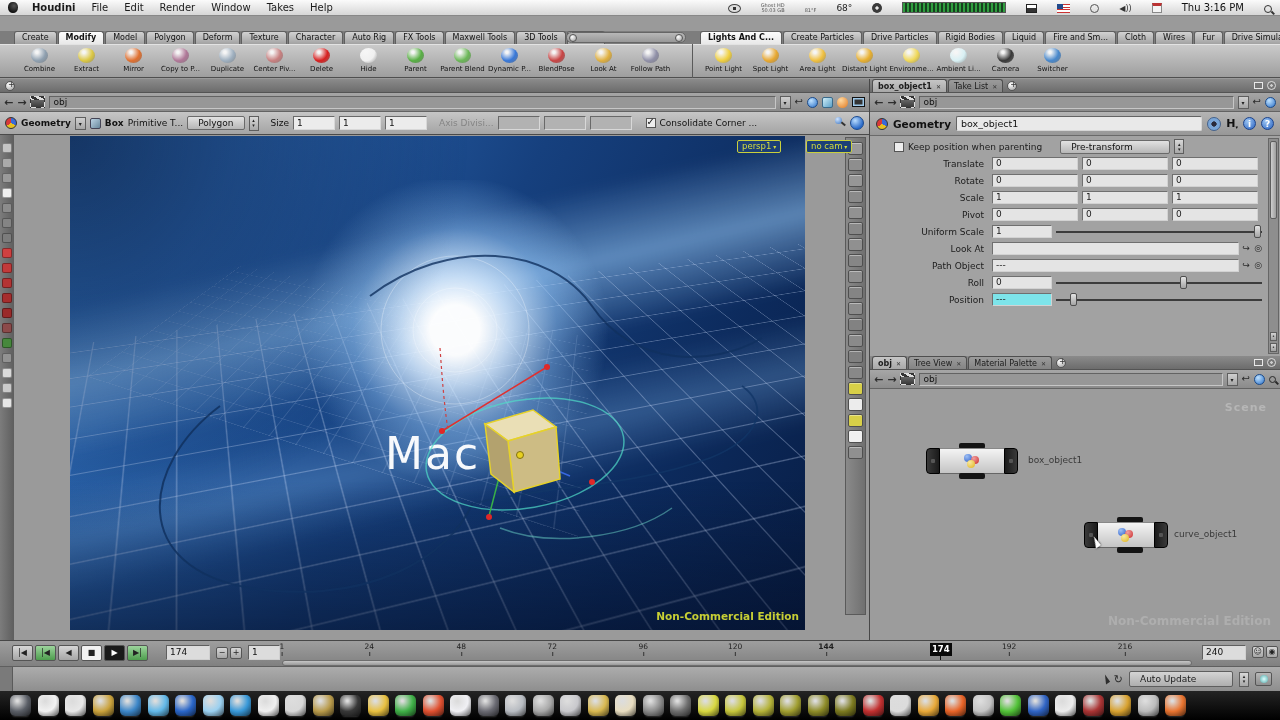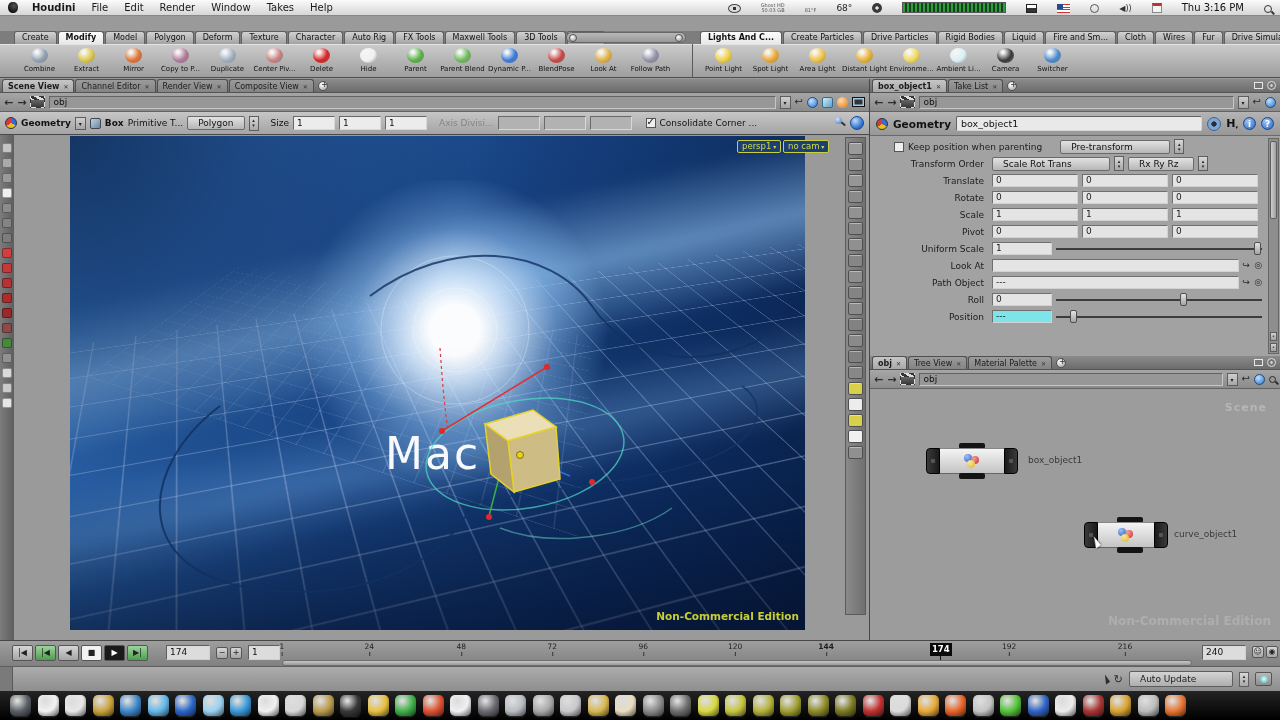--- a/index.html
+++ b/index.html
@@ -350,38 +350,20 @@
         <div class="tool" style="--bg: #4888cc;">
         <div class="ico"></div>
         <div class="tlabel">Switcher</div>
       </div>
       </div>
   </div>
   <div class="shelfsep"></div>
 
   <div id="left-pane">
     <div class="panetabs" id="lp-tabs">
-      <div style="display:flex;align-items:flex-end;">
-          <div class="ptab active">
-            <span>Scene View</span>
-            <span class="tx"></span>
-          </div>
-          <div class="ptab">
-            <span>Channel Editor</span>
-            <span class="tx"></span>
-          </div>
-          <div class="ptab">
-            <span>Render View</span>
-            <span class="tx"></span>
-          </div>
-          <div class="ptab">
-            <span>Composite View</span>
-            <span class="tx"></span>
-          </div>
-        </div>
       <span class="pc"></span>
     </div>
     <div class="pathbar" id="lp-path">
       <span class="histarrow">←</span>
       <span class="histarrow">→</span>
       <span class="clapper"></span>
       <span class="pathfield">obj</span>
       <span class="ddbox"></span>
       <span class="pinico">↩</span>
       <span class="bluedot"></span>
@@ -460,21 +442,21 @@
           <circle cx="372" cy="295" r="3" fill="#e02828"></circle>
           <circle cx="419" cy="381" r="3" fill="#e02828"></circle>
           <circle cx="522" cy="346" r="3" fill="#e02828"></circle>
           <circle cx="477" cy="231" r="3" fill="#e02828"></circle>
           <circle cx="450" cy="319" r="3.5" fill="#e8d020" stroke="#807010"></circle>
         </svg>
         <div class="vpwatermark">Non-Commercial Edition</div>
       </div>
 
       <div class="vp-label" style="left:737px;">persp1</div>
-      <div class="vp-label" style="left:783px;">no cam</div>
+      <div class="vp-label" style="left:806px;">no cam</div>
 
       <div id="vprightstrip">
           <div class="stripico2" style="--bg: #9a9a9a;"></div>
           <div class="stripico2" style="--bg: #8e8e8e;"></div>
           <div class="stripico2" style="--bg: #969696;"></div>
           <div class="stripico2" style="--bg: #8a8a8a;"></div>
           <div class="stripico2" style="--bg: #929292;"></div>
           <div class="stripico2" style="--bg: #888888;"></div>
           <div class="stripico2" style="--bg: #909090;"></div>
           <div class="stripico2" style="--bg: #868686;"></div>
@@ -530,27 +512,20 @@
       <span class="infodot">i</span>
       <span class="helpdot">?</span>
     </div>
 
     <div id="params">
       <div class="prow">
         <span class="plabel" style="width:20px;"></span>
         <span class="cb"></span>
         <span>Keep position when parenting</span>
         <span class="ddwide" style="margin-left:14px;width:110px;">Pre-transform</span>
-        <span class="spin"></span>
-      </div>
-      <div class="prow">
-        <span class="plabel">Transform Order</span>
-        <span class="ddwide" style="width:118px;">Scale Rot Trans</span>
-        <span class="spin"></span>
-        <span class="ddwide" style="width:66px;">Rx Ry Rz</span>
         <span class="spin"></span>
       </div>
       <div class="prow">
         <span class="plabel">Translate</span>
         <span class="pfield f3">0</span>
         <span class="pfield f3">0</span>
         <span class="pfield f3">0</span>
       </div>
       <div class="prow">
         <span class="plabel">Rotate</span>

